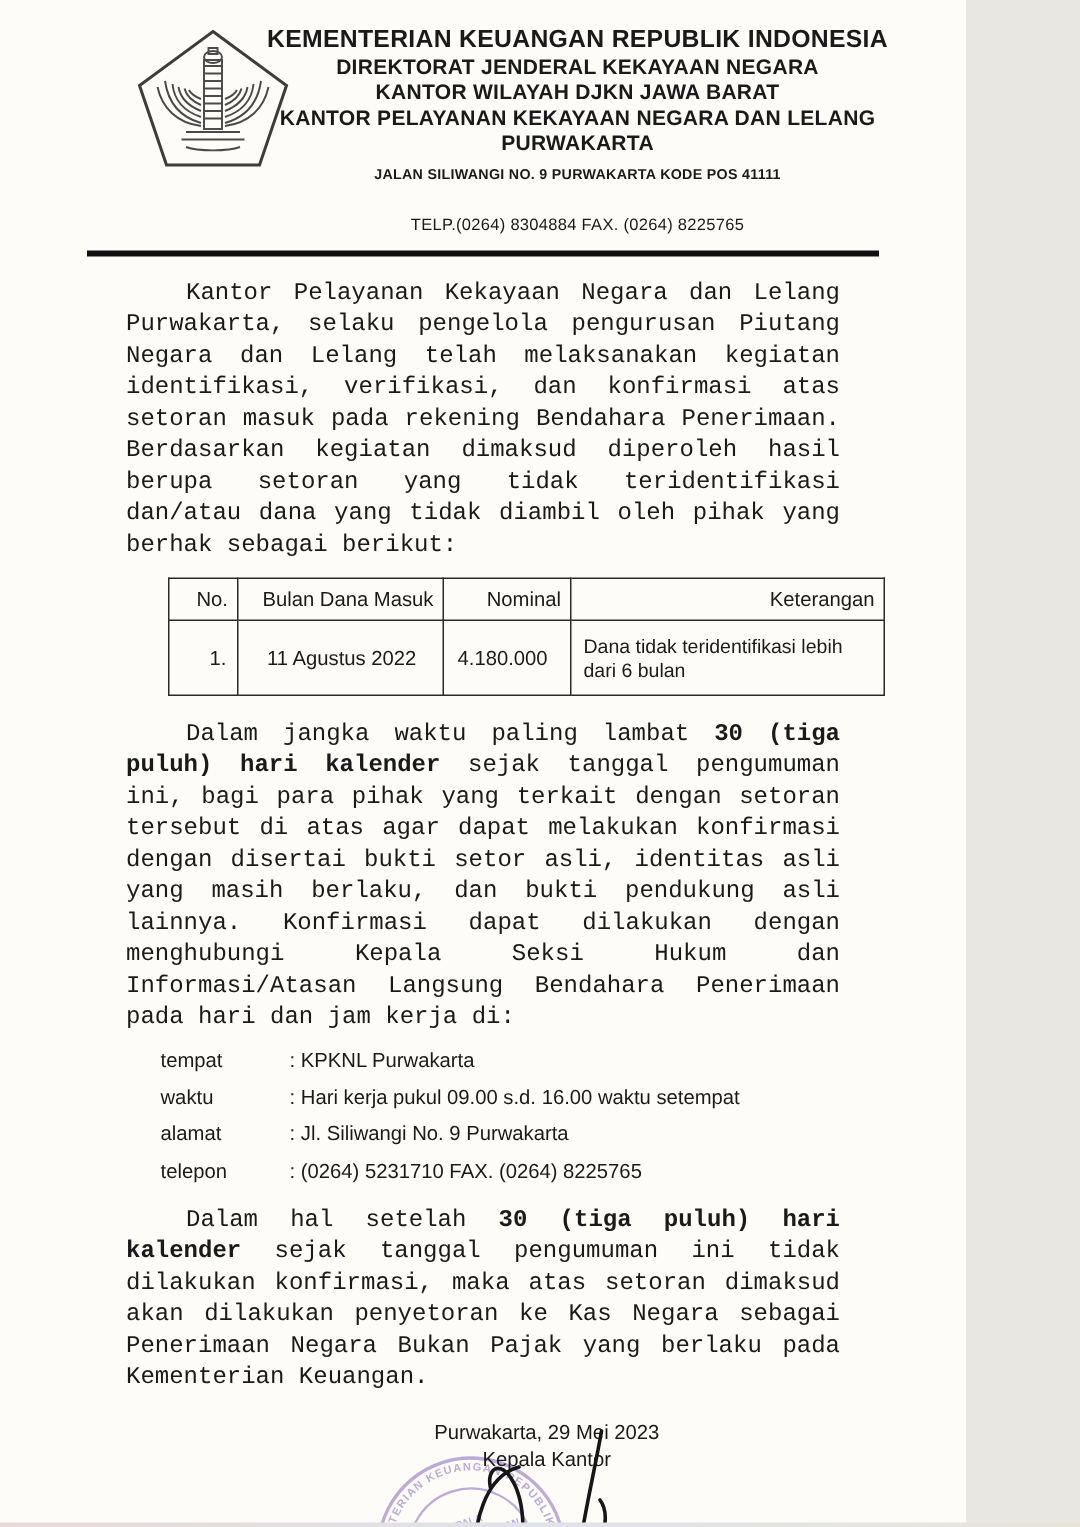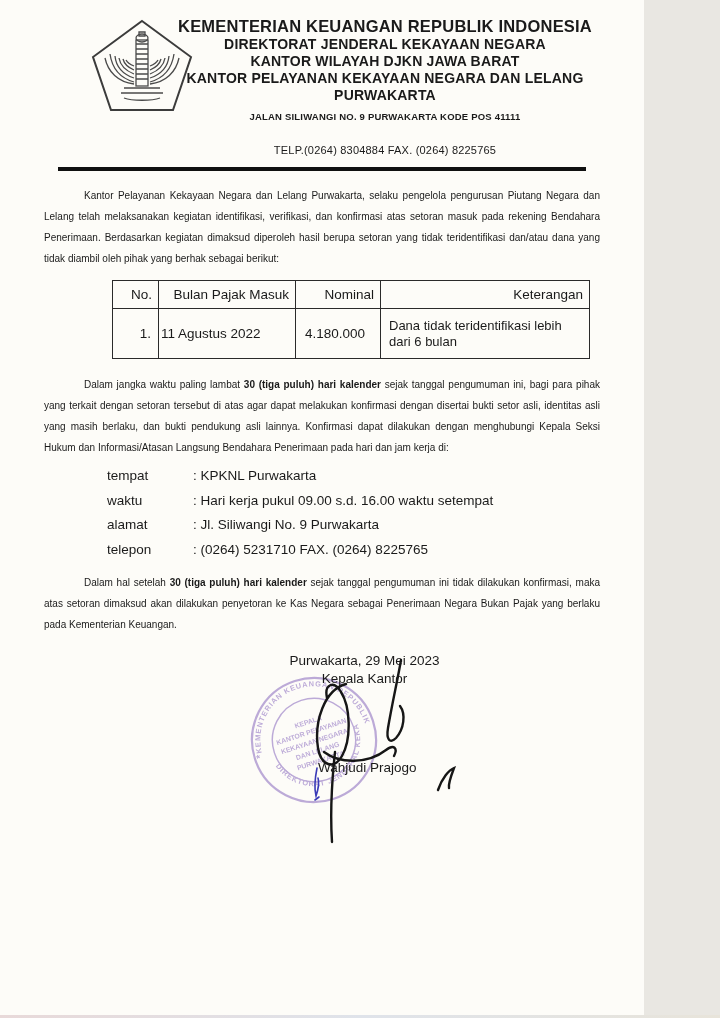--- a/index.html
+++ b/index.html
@@ -27,34 +27,34 @@
   .head-line1{font-size:16.5px;font-weight:bold;letter-spacing:.2px;}
   .head-line{font-size:14px;font-weight:bold;letter-spacing:.2px;}
   .head-addr{font-size:9.5px;font-weight:bold;margin-top:7px;letter-spacing:.2px;}
   .head-tel{font-size:11px;font-weight:normal;margin-top:21px;letter-spacing:.2px;}
   .head-rule{margin:10px 58px 0 58px;border-top:4px solid #101010;}
   
   .doc-title{text-align:center;margin-top:9px;line-height:1.25;}
   .doc-title .t1{font-size:13.5px;font-weight:bold;letter-spacing:.2px;}
   .doc-title .t2{font-size:13.5px;font-weight:bold;letter-spacing:.2px;}
   
-  .body-text{margin:0 44px;font-size:10px;line-height:21px;text-align:justify;}
+  .body-text{margin:0 84px;font-size:16px;line-height:21px;text-align:justify;font-family:Liberation Mono, monospace;}
   .p1{margin-top:14px;}
   .indent{text-indent:40px;}
   b.kw{font-weight:bold;}
   
   table.data{
     border-collapse:collapse;margin:11px 0 0 112px;
     font-size:13.5px;color:#1a1a1a;
   }
   table.data th, table.data td{border:1.6px solid #2a2a2a;}
   table.data th{font-weight:normal;height:27px;text-align:right;padding:0 6px;font-size:13.5px;}
   td.c-no{width:33px;text-align:right;padding-right:7px;}
   th.c-no{width:33px;}
-  th.c-bulan{width:124px;} td.c-bulan{padding-left:2px;}
+  th.c-bulan{width:124px;} td.c-bulan{padding-left:19px;}
   th.c-nom{width:72px;}   td.c-nom{padding-left:9px;}
   th.c-ket{width:196px;}  td.c-ket{padding:3px 8px;line-height:16px;font-size:13px;}
   table.data td{height:43px;}
   
   .details{margin:6px 58px 0 107px;font-size:13.5px;}
   .drow{display:flex;line-height:24.5px;}
   .dlabel{width:86px;flex:0 0 86px;}
   .dvalue{flex:1;}
   
   .sig-block{position:relative;height:200px;margin-top:13px;}
@@ -116,21 +116,21 @@
 
   <div class="doc-title">
   </div>
 
   <p class="body-text p1 indent">Kantor Pelayanan Kekayaan Negara dan Lelang Purwakarta, selaku pengelola pengurusan Piutang Negara dan Lelang telah melaksanakan kegiatan identifikasi, verifikasi, dan konfirmasi atas setoran masuk pada rekening Bendahara Penerimaan. Berdasarkan kegiatan dimaksud diperoleh hasil berupa setoran yang tidak teridentifikasi dan/atau dana yang tidak diambil oleh pihak yang berhak sebagai berikut:</p>
 
   <table class="data">
     <thead>
       <tr>
         <th class="c-no">No.</th>
-        <th class="c-bulan">Bulan Pajak Masuk</th>
+        <th class="c-bulan">Bulan Dana Masuk</th>
         <th class="c-nom">Nominal</th>
         <th class="c-ket">Keterangan</th>
       </tr>
     </thead>
     <tbody>
       <tr>
         <td class="c-no">1.</td>
         <td class="c-bulan">11 Agustus 2022</td>
         <td class="c-nom">4.180.000</td>
         <td class="c-ket">Dana tidak teridentifikasi lebih dari 6 bulan</td>

